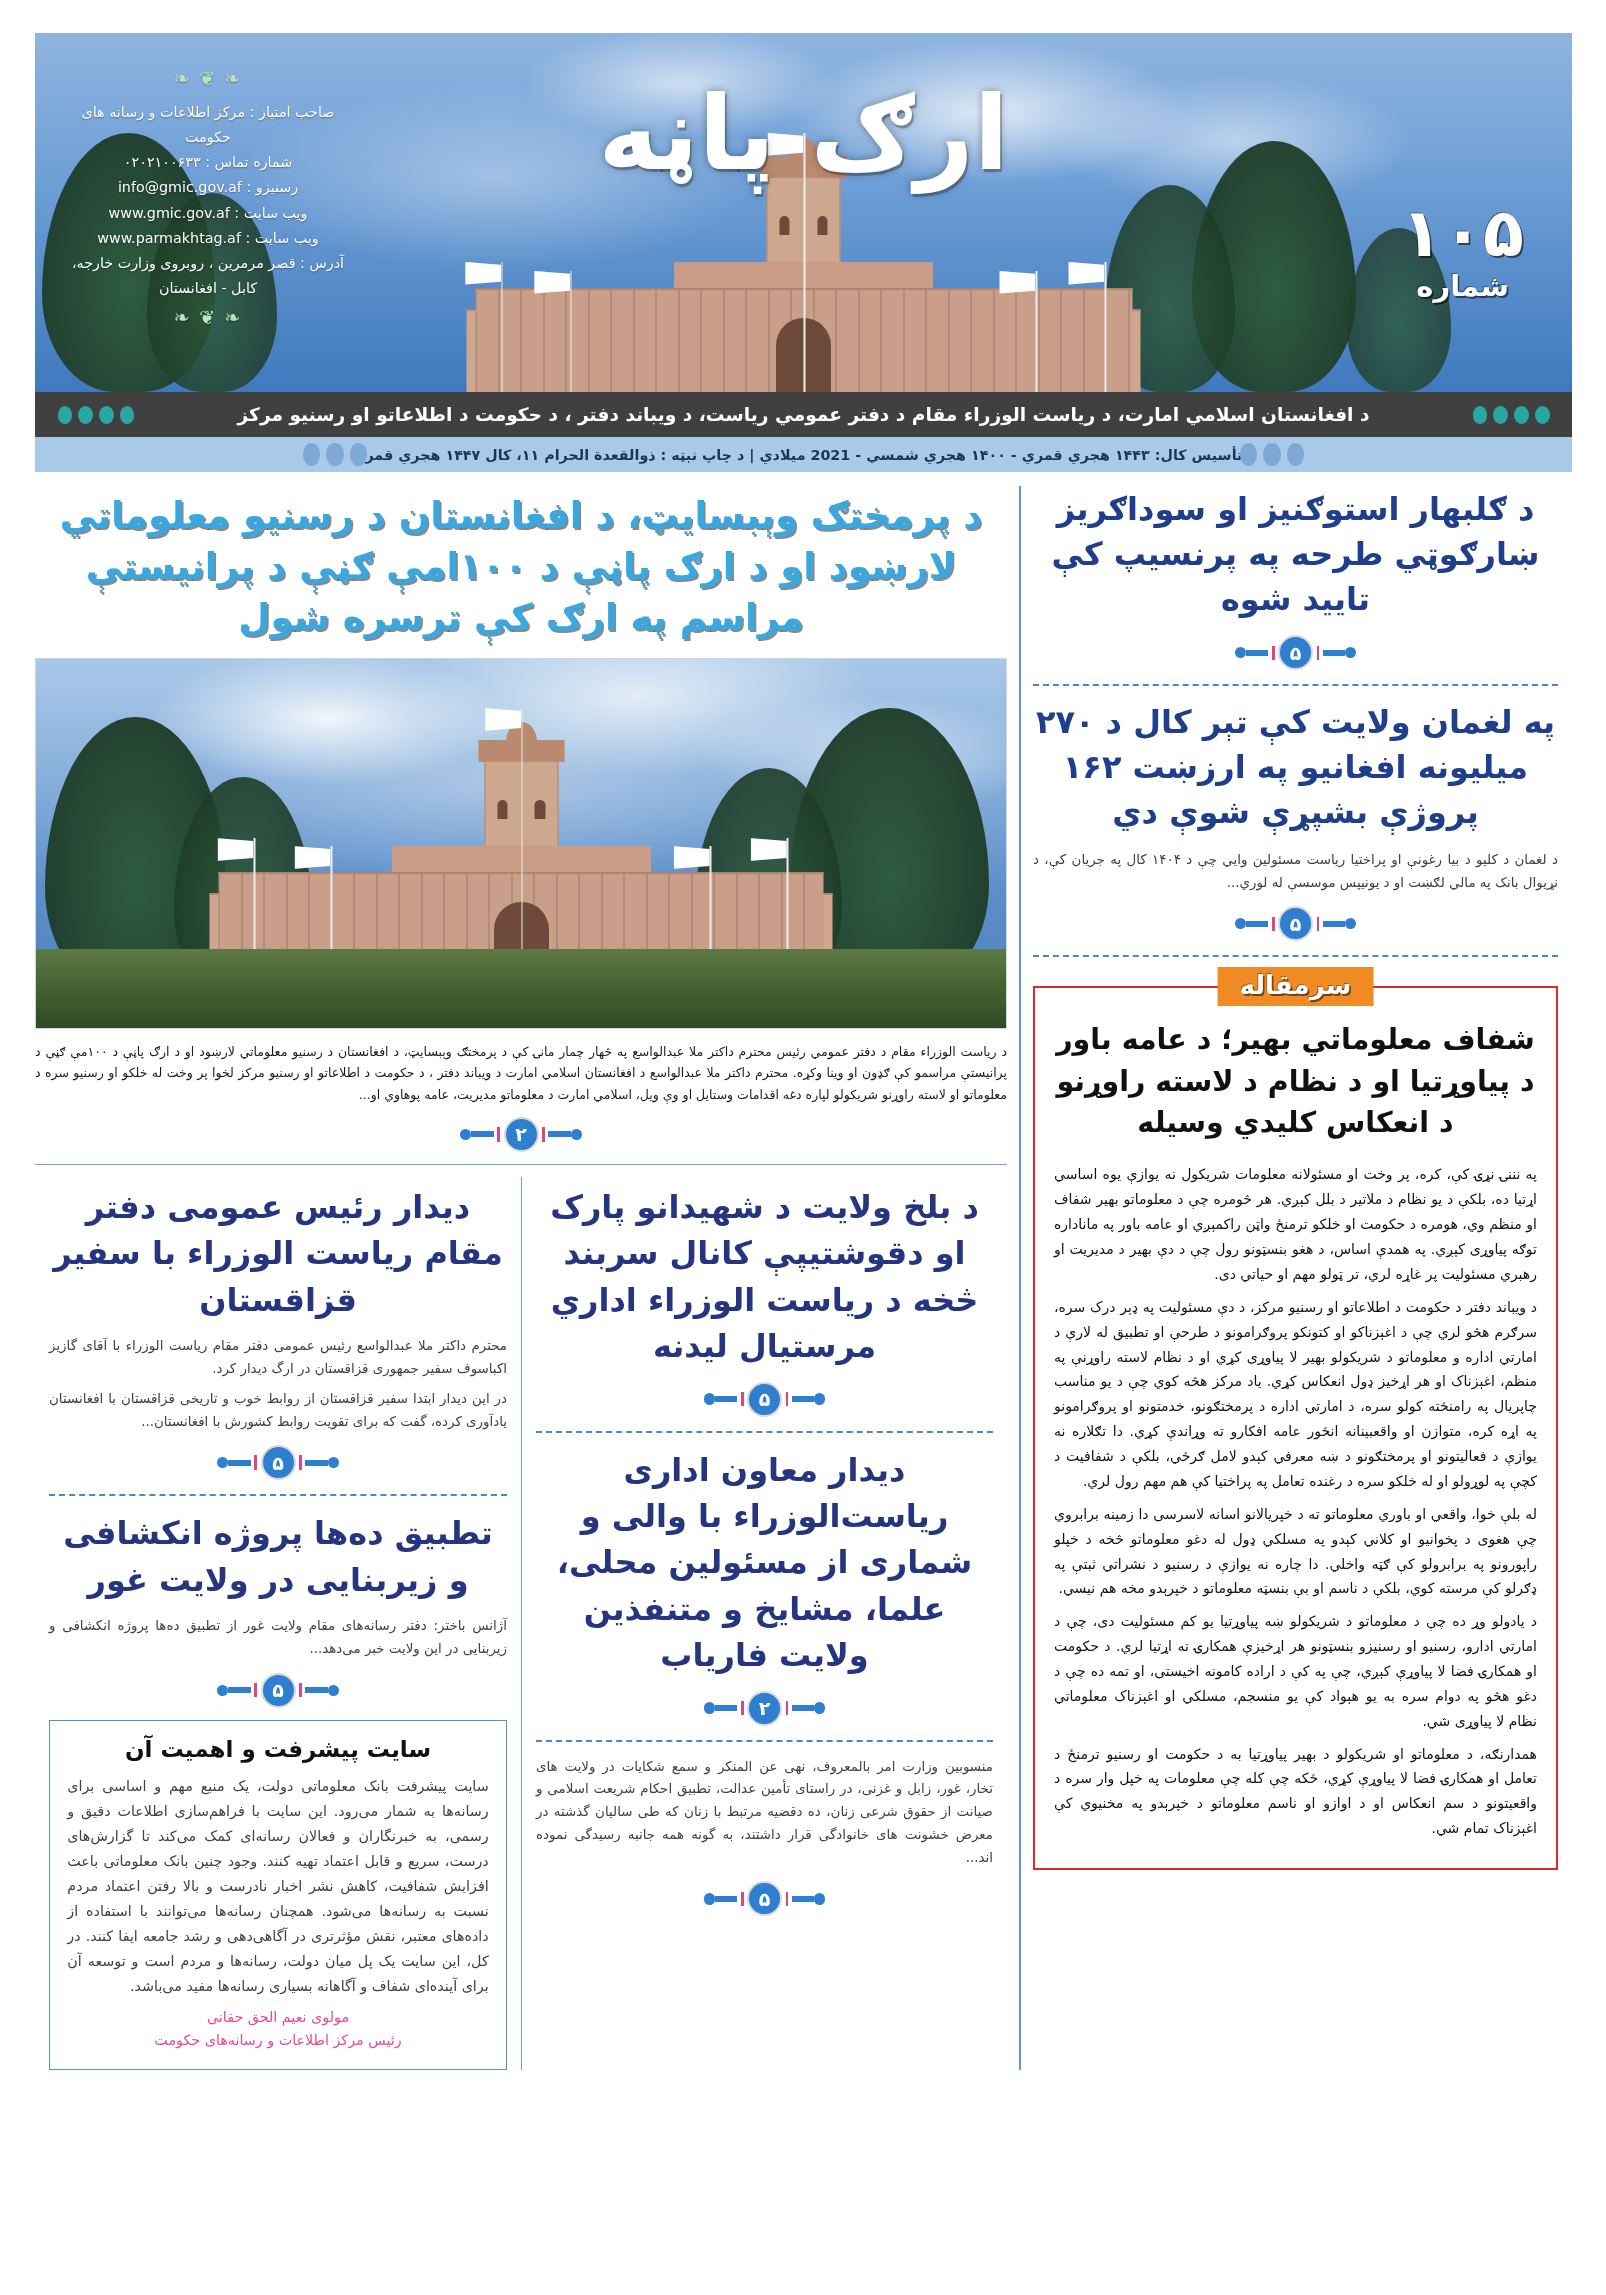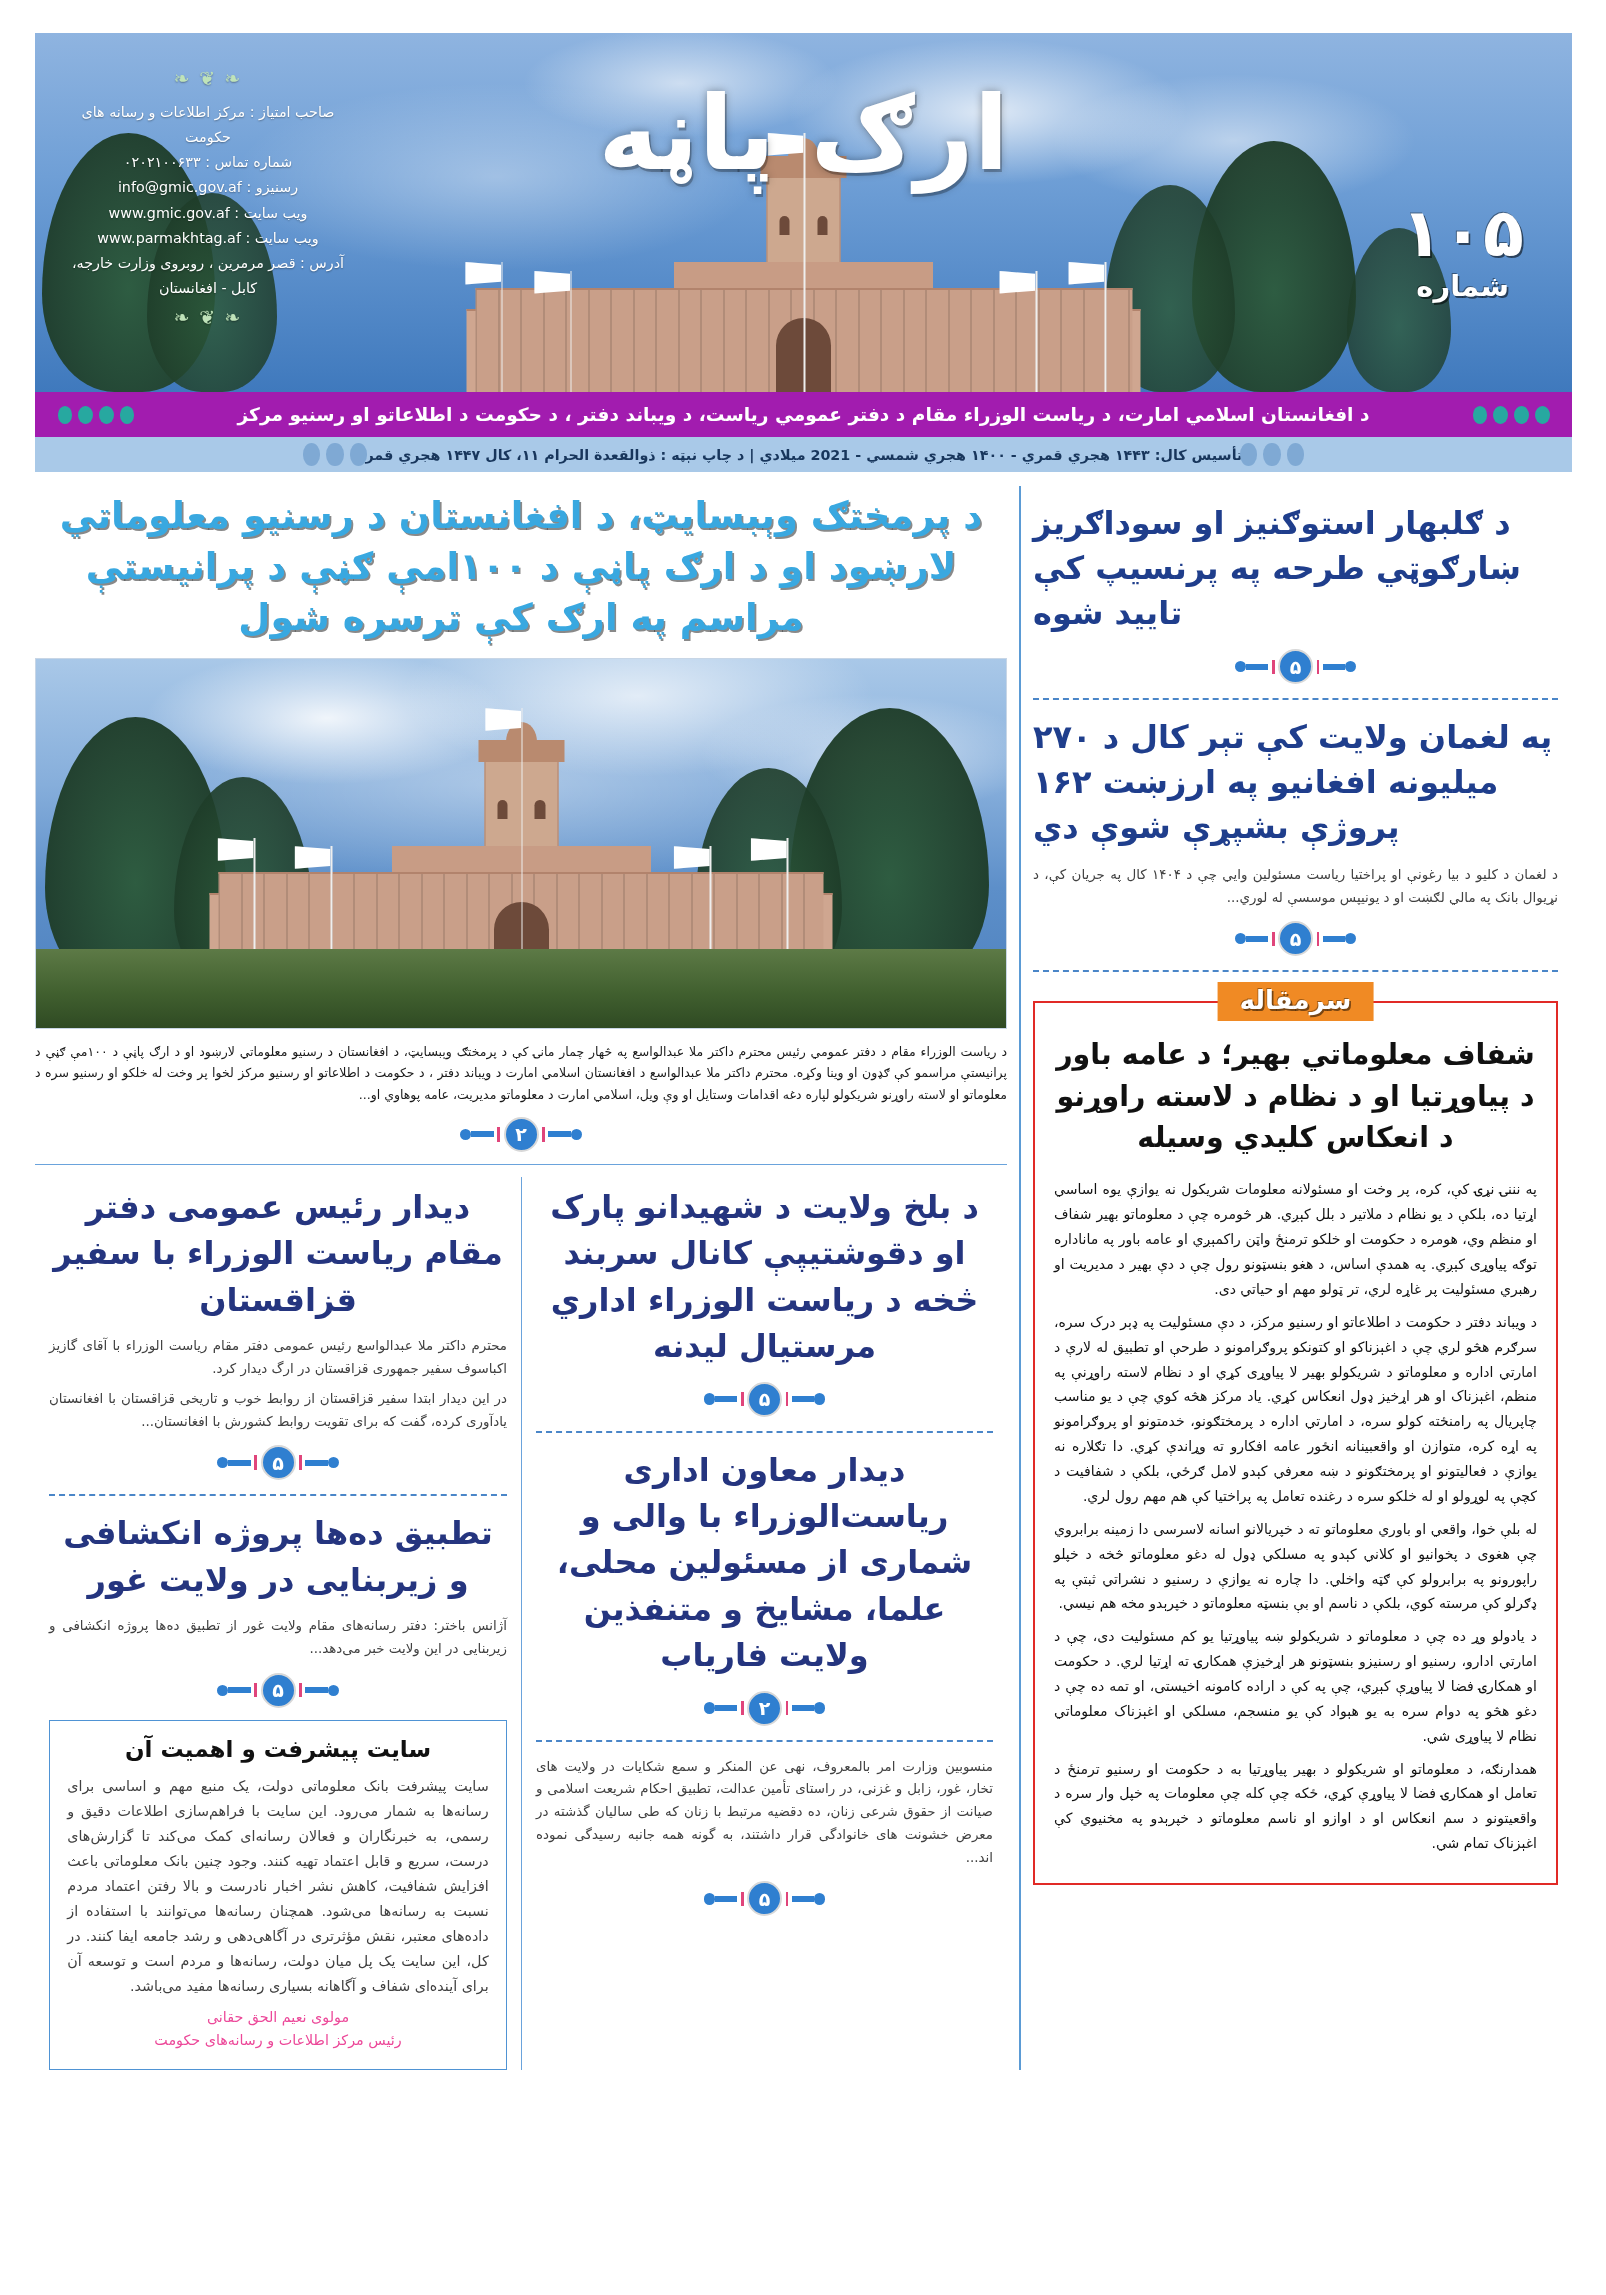--- a/index.html
+++ b/index.html
@@ -88,21 +88,21 @@
   
   .mh-issue {
     position:absolute; top:169px; right:48px; text-align:center; color:#fff;
     text-shadow: 1.7px 1.7px 0 rgba(0,0,0,.55), -0.9px -0.9px 0 rgba(0,0,0,.4);
   }
   .mh-issue .num { font-size:67px; font-weight:bold; line-height:.95; }
   .mh-issue .lbl { font-size:29px; font-weight:bold; margin-top:3.5px; }
 
   
   .bar-main {
-    margin: 0 35px; height: 45px; background:#a21caf;
+    margin: 0 35px; height: 45px; background:#404040;
     display:flex; align-items:center; justify-content:center; position:relative;
   }
   .bar-main .txt { color:#ffffff; font-size:18.6px; font-weight:bold; direction:rtl; white-space:nowrap; }
   .dots { position:absolute; display:flex; gap:6px; align-items:center; }
   .dots.left { left:22.5px } .dots.right { right:22.5px }
   .dots i { display:block; width:14.7px; height:18px; border-radius:50%; background:#27a8a0; }
 
   .bar-date {
     margin: 0 35px; height: 35px; background:#a9c9e8;
     display:flex; align-items:center; justify-content:center; position:relative;
@@ -122,21 +122,21 @@
 
   
   h1.hl-xl {
     font-size:37px; line-height:1.38; color:#39a8e0; font-weight:bold;
     text-align:center; direction:rtl;
     text-shadow: 1.7px 1.7px 0 rgba(40,40,40,.55);
     margin: 3.5px 0 15.6px 0;
   }
   h2.hl-blue {
     font-size:32px; line-height:1.4; color:#1f3e8c; font-weight:bold;
-    text-align:left; direction:rtl; margin: 15px 0 14px 0;
+    text-align:center; direction:rtl; margin: 1px 0 14px 0;
   }
   h2.hl-navy {
     font-size:32px; line-height:1.45; color:#25357f; font-weight:bold;
     text-align:center; direction:rtl; margin: 7px 0 12px 0;
   }
   h2.hl-navy.sm { font-size:26px; }
 
   p.body {
     font-size:14.3px; line-height:1.75; color:#404040;
     text-align:justify; direction:rtl; margin-bottom:7px;

